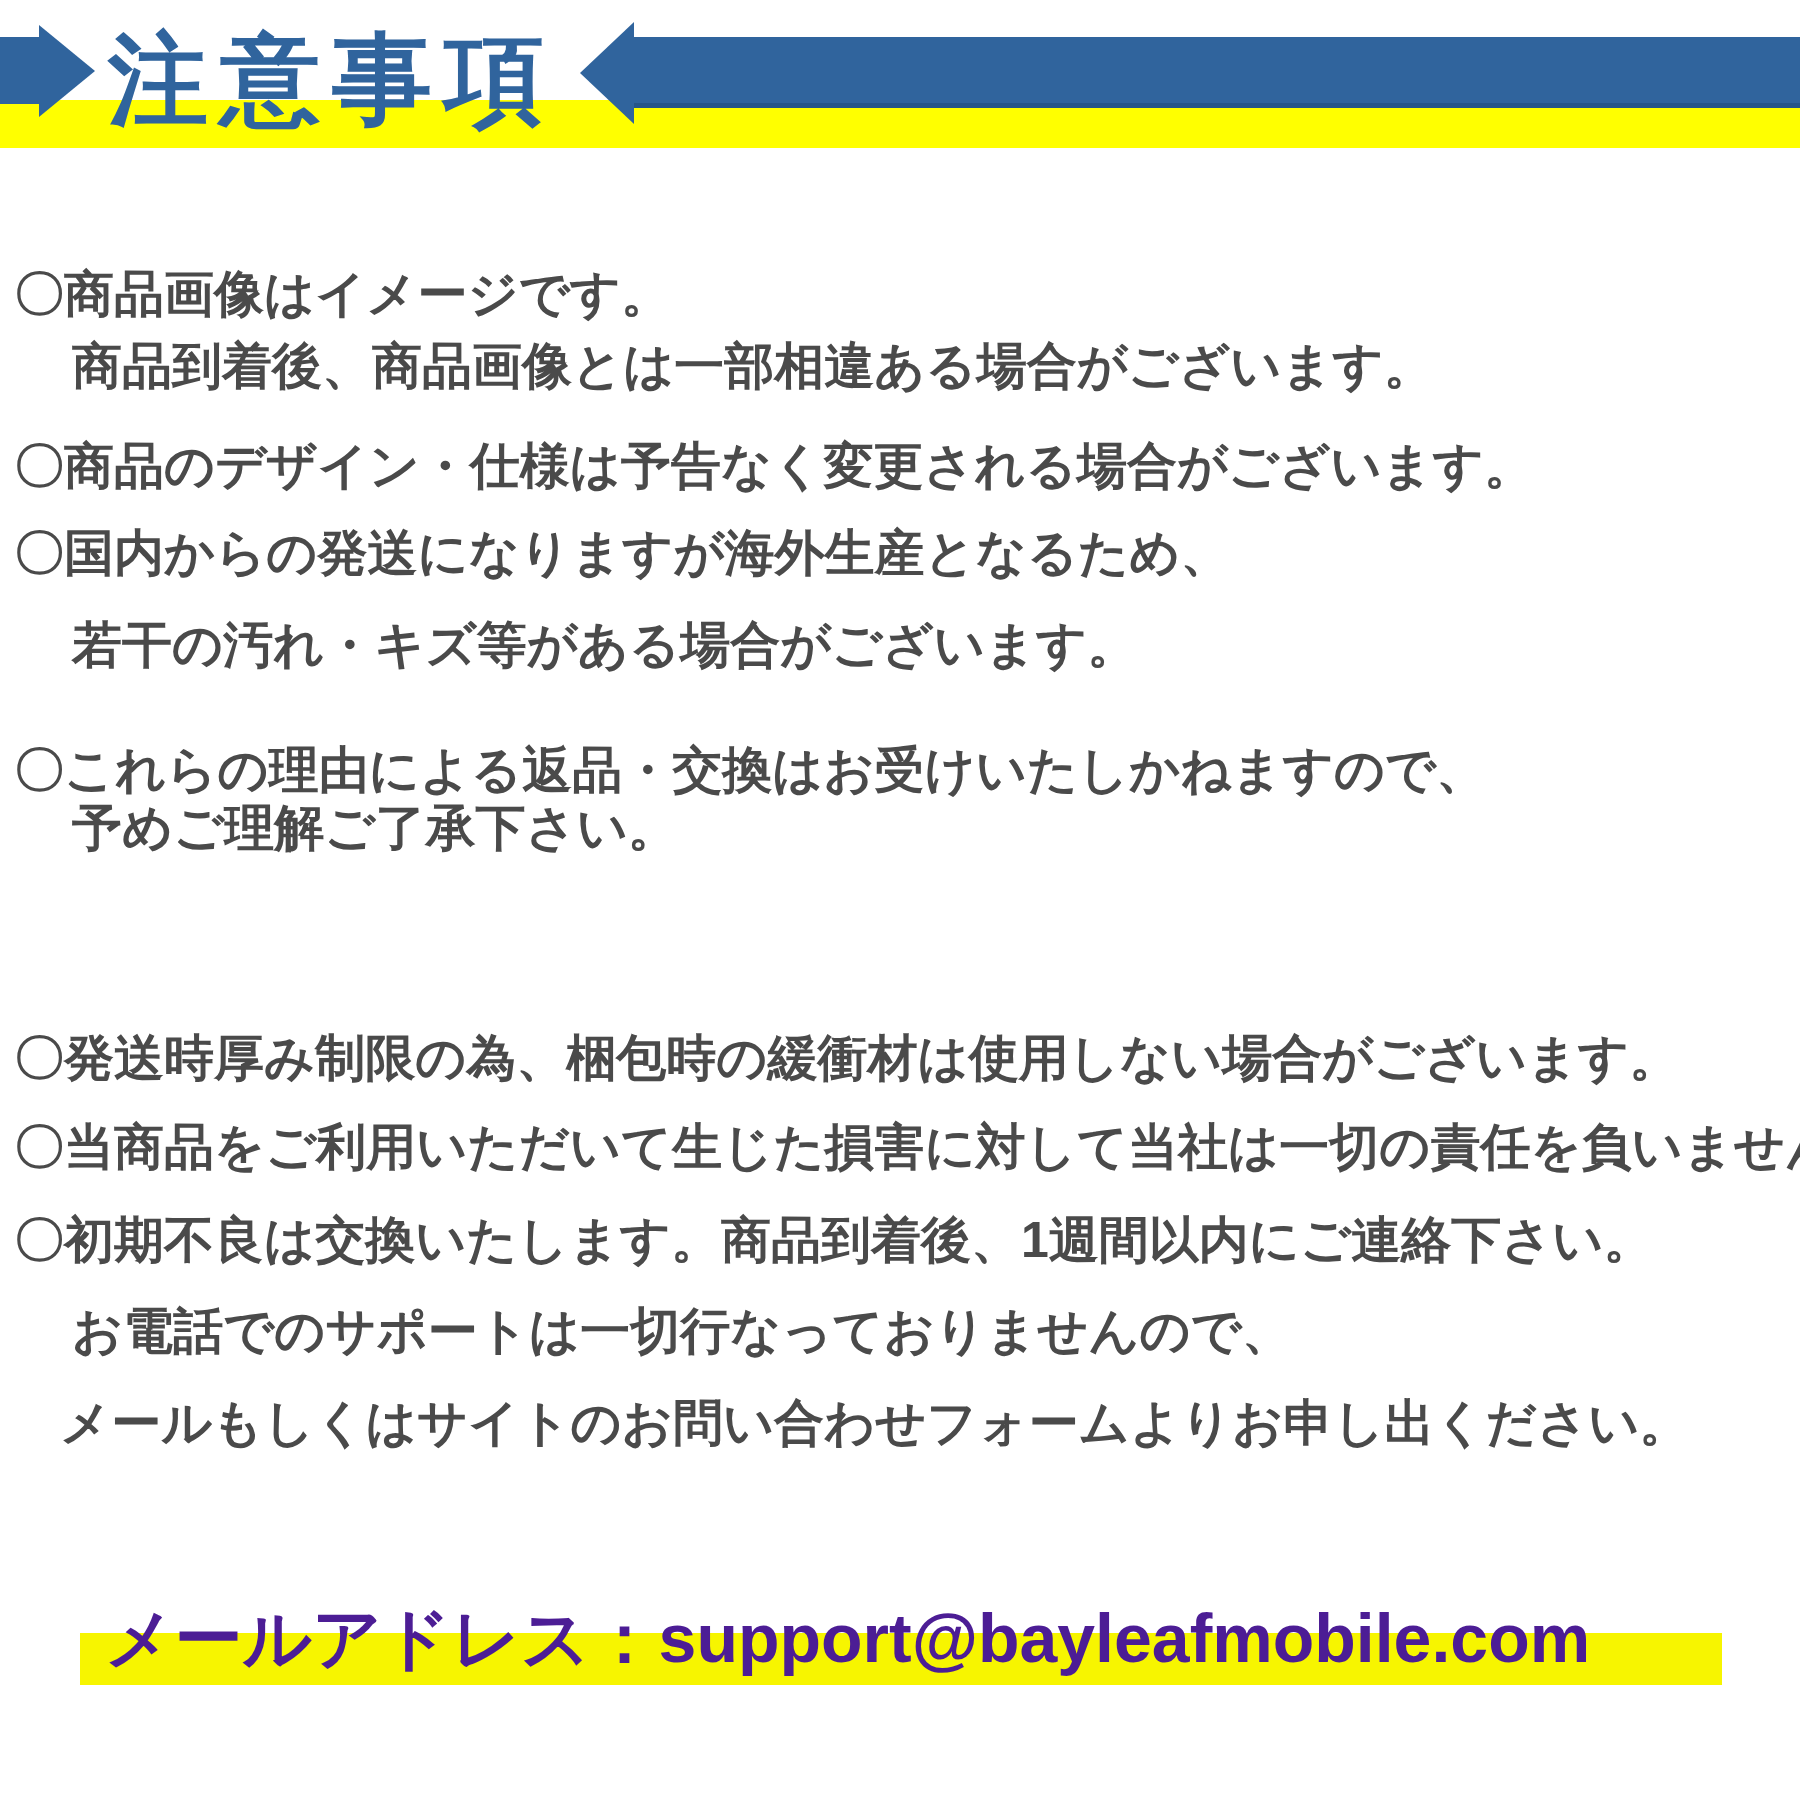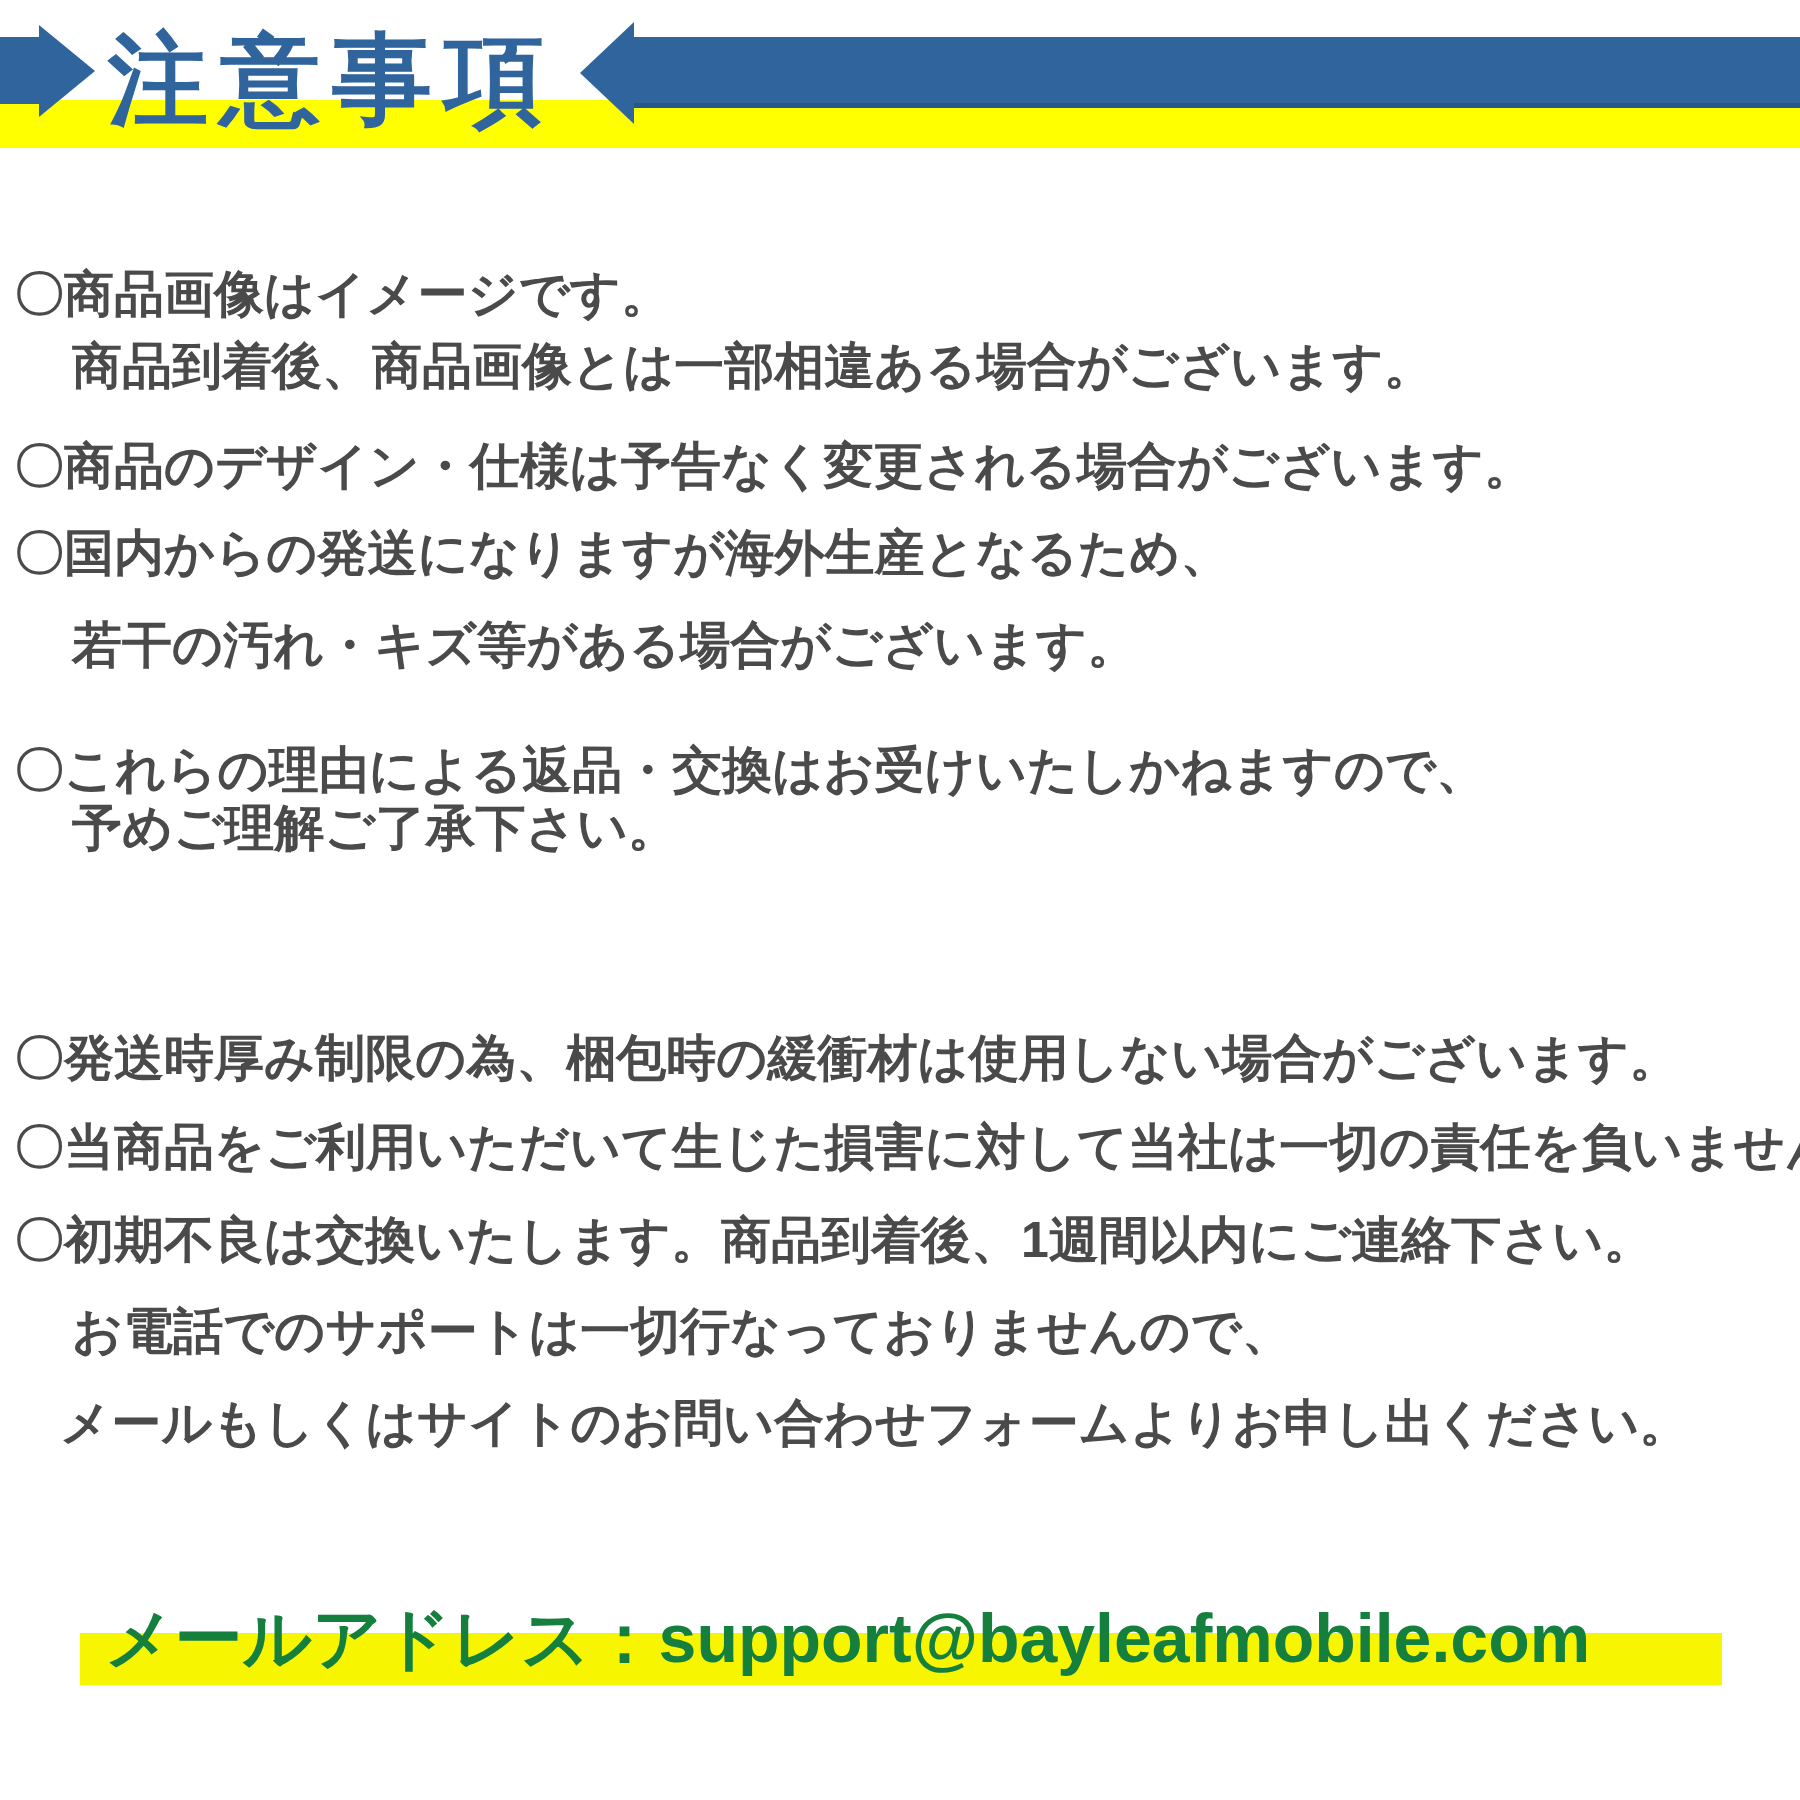--- a/index.html
+++ b/index.html
@@ -88,21 +88,21 @@
     position: absolute;
     left: 80px; top: 1633px;
     width: 1642px; height: 52px;
     background: #f7f500;
   }
   .email-text {
     position: absolute;
     left: 105px; top: 1594px;
     font-size: 68px;
     font-weight: bold;
-    color: #15803d;
+    color: #4c1d95;
     white-space: nowrap;
     z-index: 2;
   }
 </style>
 </head>
 <body>
 
 <div class="page">
 
   <header>

